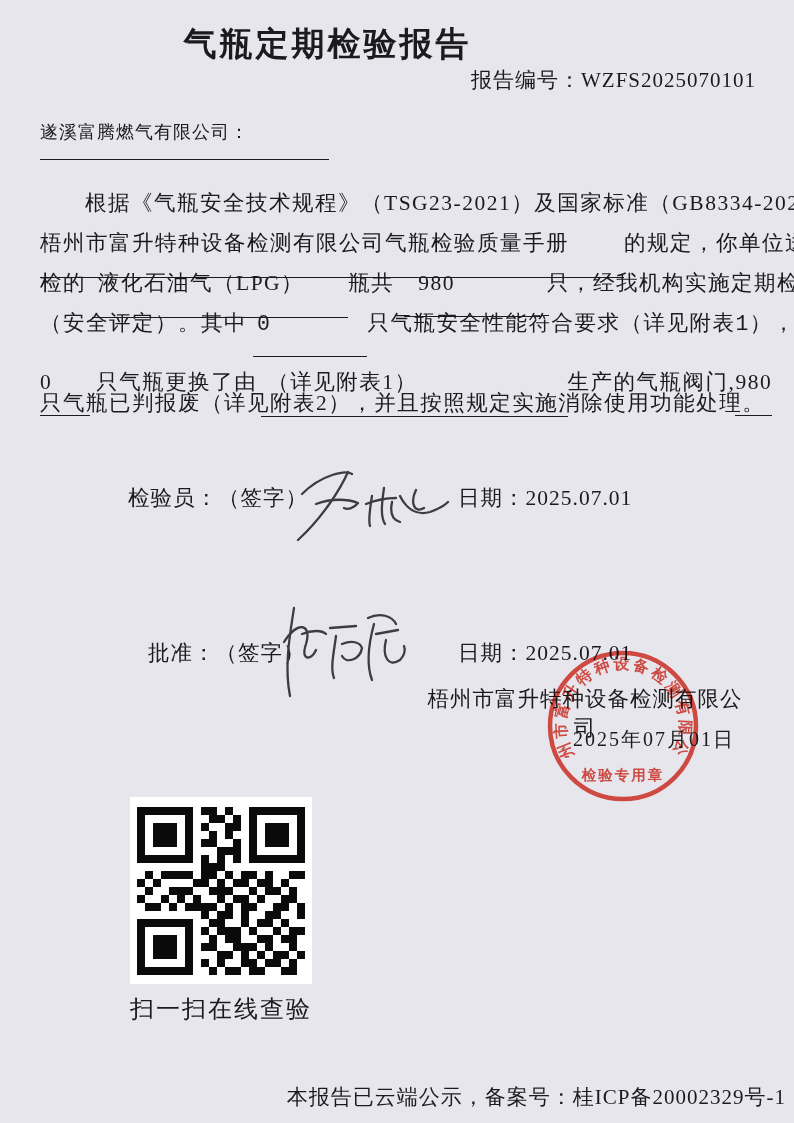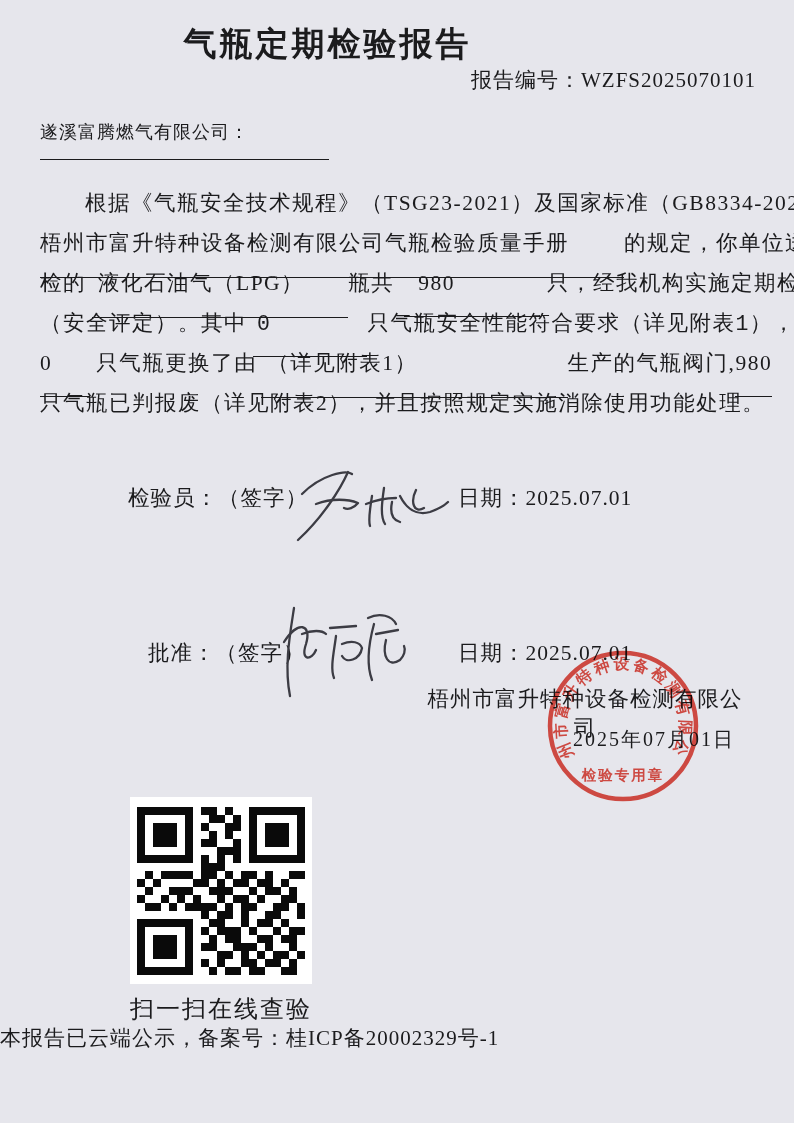--- a/index.html
+++ b/index.html
@@ -37,42 +37,42 @@
   }
   .qr-grid{width:168px;height:168px;display:grid;
     grid-template-columns:repeat(21,8px);grid-template-rows:repeat(21,8px);}
   .qm{width:8px;height:8px;background:transparent;}
   .qm.on{background:#0a0a0a;}
   .qr-caption{
     left:130px;top:993px;width:182px;text-align:center;
     font-size:24px;letter-spacing:2px;
   }
   .footer{
-    left:0;top:1024px;width:786px;
+    left:0;top:1083px;width:786px;text-align:right;
     font-size:21px;letter-spacing:1px;
   }
 </style>
 </head>
 <body>
 
 <div class="abs title">气瓶定期检验报告</div>
 
 <div class="abs report-no"><span>报告编号：</span><span>WZFS2025070101</span></div>
 
 <div class="abs addressee">遂溪富腾燃气有限公司：</div>
 
 <div class="abs bodyline" style="left:85px;top:188px;">根据《气瓶安全技术规程》（TSG23-2021）及国家标准（GB8334-2022）、</div>
 
 <div class="abs bodyline" style="left:40px;top:228px;"><span class="u" style="padding-right:55px;">梧州市富升特种设备检测有限公司气瓶检验质量手册</span><span>的规定，你单位送</span></div>
 
 <div class="abs bodyline" style="left:40px;top:268px;"><span>检的</span><span class="u" style="margin-left:6px;padding-left:6px;padding-right:44px;">液化石油气（LPG）</span><span style="">瓶共</span><span class="u" style="margin-left:10px;padding-left:14px;padding-right:86px;">980</span><span style="margin-left:6px;">只，经我机构实施定期检验</span></div>
 
 <div class="abs bodyline" style="left:40px;top:308px;font-family:Liberation Mono, monospace;"><span>（安全评定）。其中</span><span class="u" style="margin-left:6px;padding-left:4px;padding-right:96px;">0</span><span>只气瓶安全性能符合要求（详见附表1），</span></div>
 
-<div class="abs bodyline" style="left:40px;top:348px;"><span class="u" style="padding-right:38px;">0</span><span style="margin-left:6px;text-align:center;">只气瓶更换了由</span><span class="u" style="margin-left:4px;padding-left:6px;padding-right:150px;">（详见附表1）</span><span>生产的气瓶阀门,</span><span class="u">980</span></div>
+<div class="abs bodyline" style="left:40px;top:348px;"><span class="u" style="padding-right:38px;">0</span><span style="margin-left:6px;text-align:center;">只气瓶更换了由</span><span class="u" style="margin-left:4px;padding-left:6px;padding-right:150px;margin-top:19px;">（详见附表1）</span><span>生产的气瓶阀门,</span><span class="u">980</span></div>
 
 <div class="abs bodyline" style="left:40px;top:388px;">只气瓶已判报废（详见附表2），并且按照规定实施消除使用功能处理。</div>
 
 <div class="abs sig-label" style="left:128px;top:483px;">检验员：（签字）</div>
 <svg class="abs sig-svg" style="left:288px;top:462px;" width="165" height="92" viewBox="0 0 165 92">
   <path d="M14,32 C34,12 58,8 64,12"></path>
   <path d="M60,10 C52,28 34,56 10,78"></path>
   <path d="M28,42 C44,36 60,37 70,41 C66,46 60,48 56,46"></path>
   <path d="M84,34 C82,46 80,58 82,64"></path>
   <path d="M96,26 C94,40 92,54 97,62"></path>

